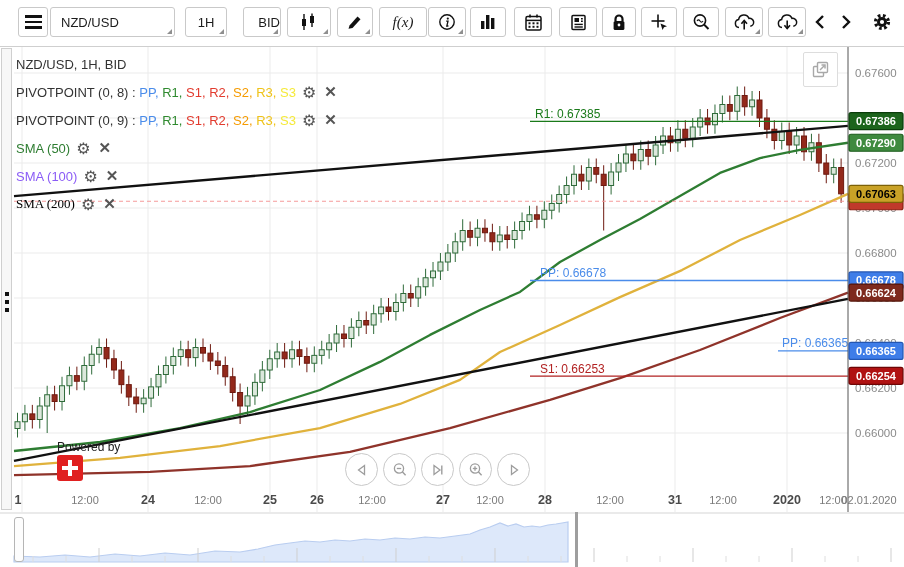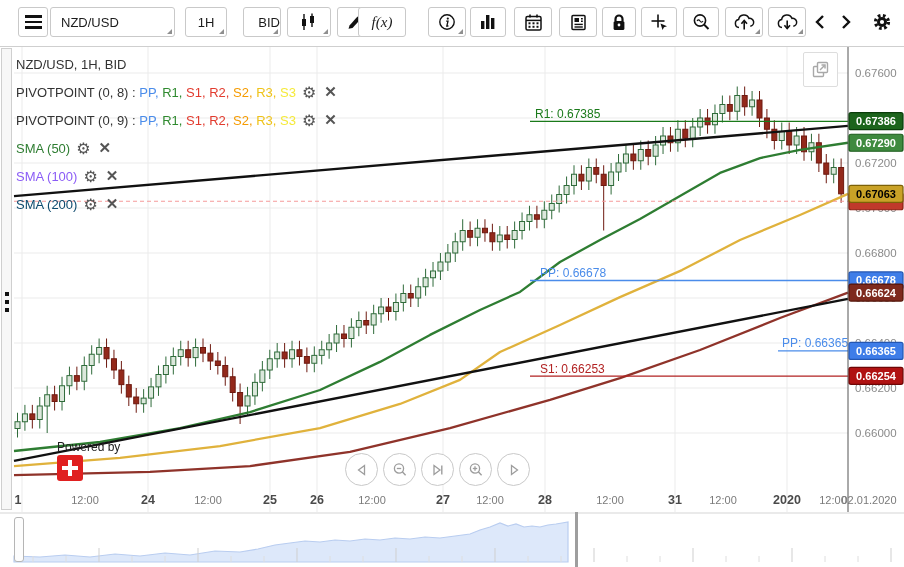--- a/index.html
+++ b/index.html
@@ -436,21 +436,21 @@
         <rect x="11" y="3" width="4" height="7" fill="#111"></rect>
       </svg>
       <span class="caret"></span>
     </div>
     <div class="tbtn" style="left:337px;width:36px;">
       <svg width="18" height="18" viewBox="0 0 18 18">
         <path d="M3.5 12.5 L11.5 3.5 L14.5 6.2 L6.5 15 L2.5 15.8 Z" fill="#111"></path>
       </svg>
       <span class="caret"></span>
     </div>
-    <div class="tbtn" style="left:358px;width:48px;">
+    <div class="tbtn" style="left:379px;width:48px;">
       <span class="fx-label">f(x)</span>
     </div>
     <div class="tbtn" style="left:428px;width:38px;">
       <svg width="18" height="18" viewBox="0 0 18 18">
         <circle cx="9" cy="9" r="7.2" fill="none" stroke="#111" stroke-width="1.4"></circle>
         <circle cx="9.8" cy="5.6" r="1.1" fill="#111"></circle>
         <path d="M8.2 8.2 L10 8.2 L8.8 13 L10.4 13" fill="none" stroke="#111" stroke-width="1.3"></path>
       </svg>
       <span class="caret"></span>
     </div>
@@ -542,21 +542,21 @@
       </svg>
     </div>
   </div>
 
   <div id="legend">
       <div class="lg-row"><span style="color: rgb(51, 51, 51);">NZD/USD, 1H, BID</span></div>
       <div class="lg-row"><span style="color: rgb(51, 51, 51);">PIVOTPOINT (0, 8)</span><span style="color: rgb(51, 51, 51);"> : </span><span style="color: rgb(74, 140, 234);">PP, </span><span style="color: rgb(47, 138, 47);">R1, </span><span style="color: rgb(226, 59, 46);">S1, </span><span style="color: rgb(226, 59, 46);">R2, </span><span style="color: rgb(245, 155, 0);">S2, </span><span style="color: rgb(239, 195, 25);">R3, </span><span style="color: rgb(245, 234, 58);">S3</span><span class="lg-gear">⚙</span><span class="lg-x">✕</span></div>
       <div class="lg-row"><span style="color: rgb(51, 51, 51);">PIVOTPOINT (0, 9)</span><span style="color: rgb(51, 51, 51);"> : </span><span style="color: rgb(74, 140, 234);">PP, </span><span style="color: rgb(47, 138, 47);">R1, </span><span style="color: rgb(226, 59, 46);">S1, </span><span style="color: rgb(226, 59, 46);">R2, </span><span style="color: rgb(245, 155, 0);">S2, </span><span style="color: rgb(239, 195, 25);">R3, </span><span style="color: rgb(245, 234, 58);">S3</span><span class="lg-gear">⚙</span><span class="lg-x">✕</span></div>
       <div class="lg-row"><span style="color: rgb(46, 125, 50);">SMA (50)</span><span class="lg-gear">⚙</span><span class="lg-x">✕</span></div>
       <div class="lg-row"><span style="color: #8b5cf6;">SMA (100)</span><span class="lg-gear">⚙</span><span class="lg-x">✕</span></div>
-      <div class="lg-row"><span style="color: #0c4a6e;">SMA (200)</span><span class="lg-gear">⚙</span><span class="lg-x">✕</span></div>
+      <div class="lg-row"><span style="color: #000000; font-family: Liberation Serif, serif;">SMA (200)</span><span class="lg-gear">⚙</span><span class="lg-x">✕</span></div>
     </div>
 
   <div id="watermark">
     <div class="pb">Powered by</div>
     <div class="row">
       <div class="swiss"></div>
     </div>
   </div>
 
   <div id="playback">

